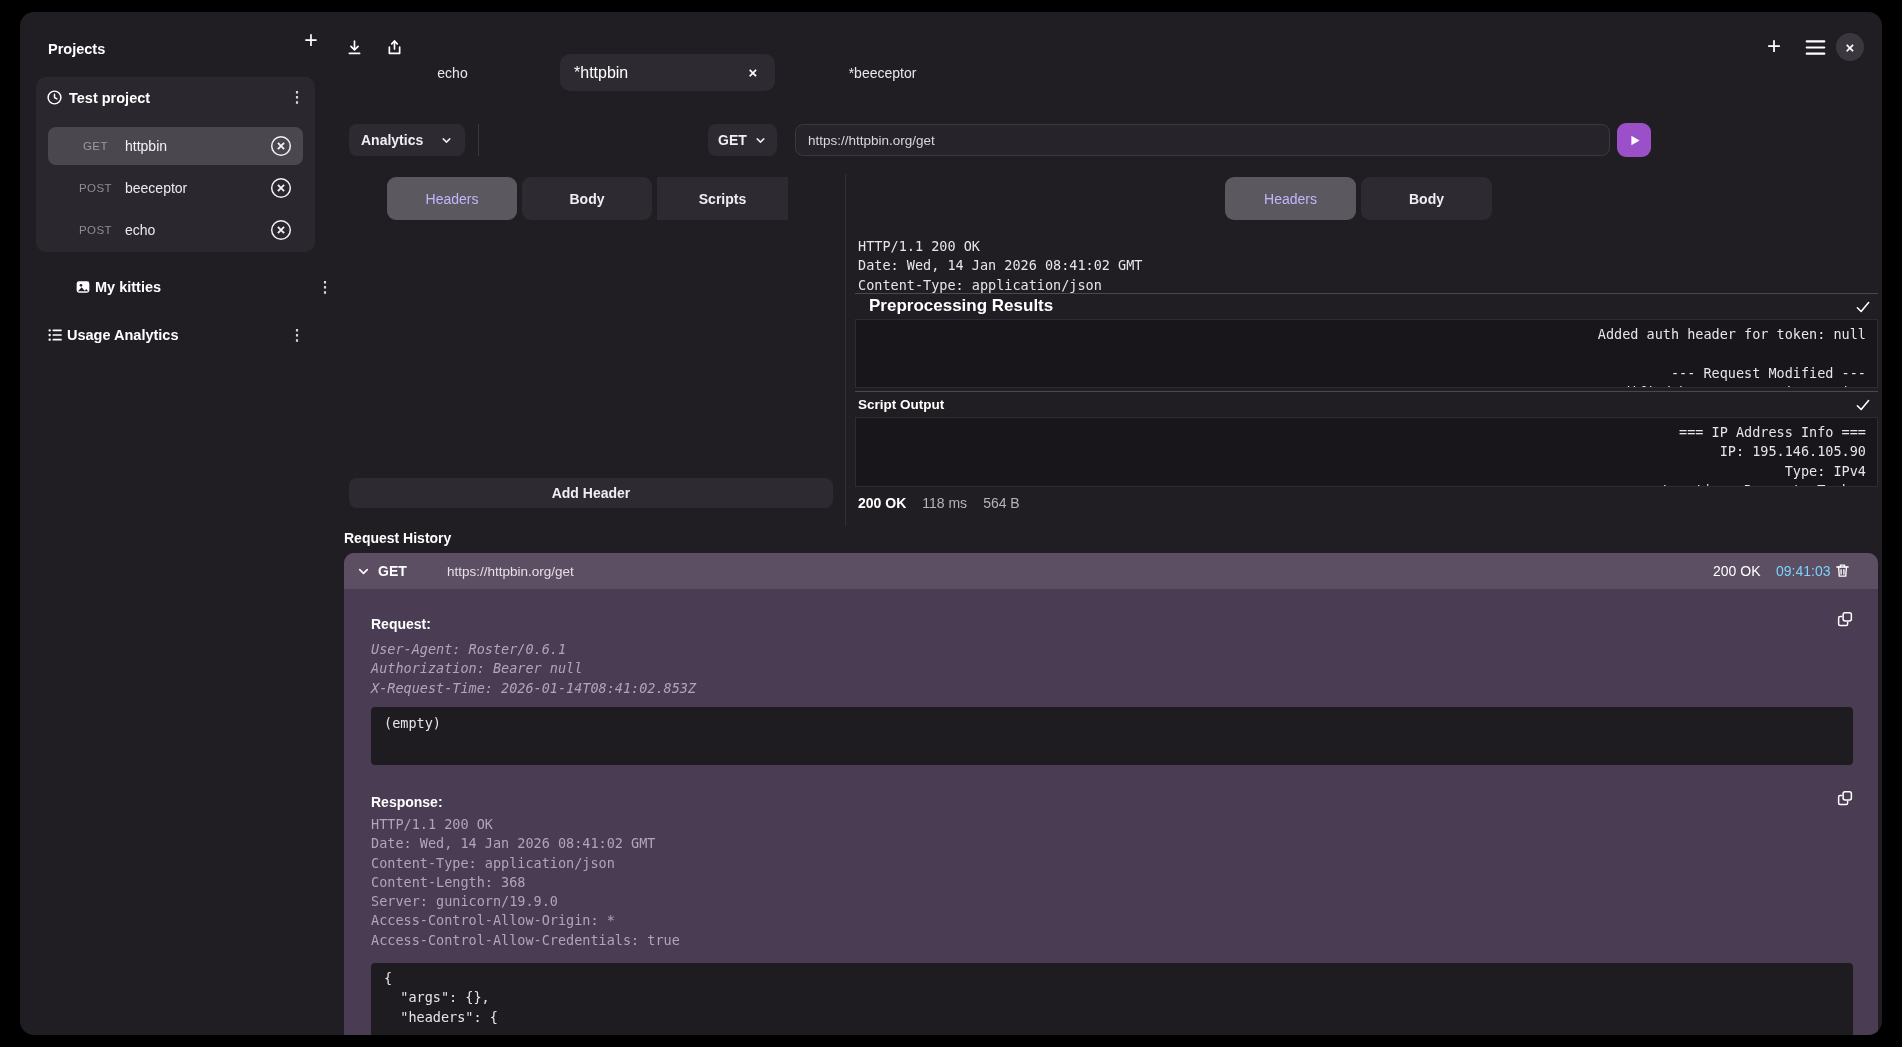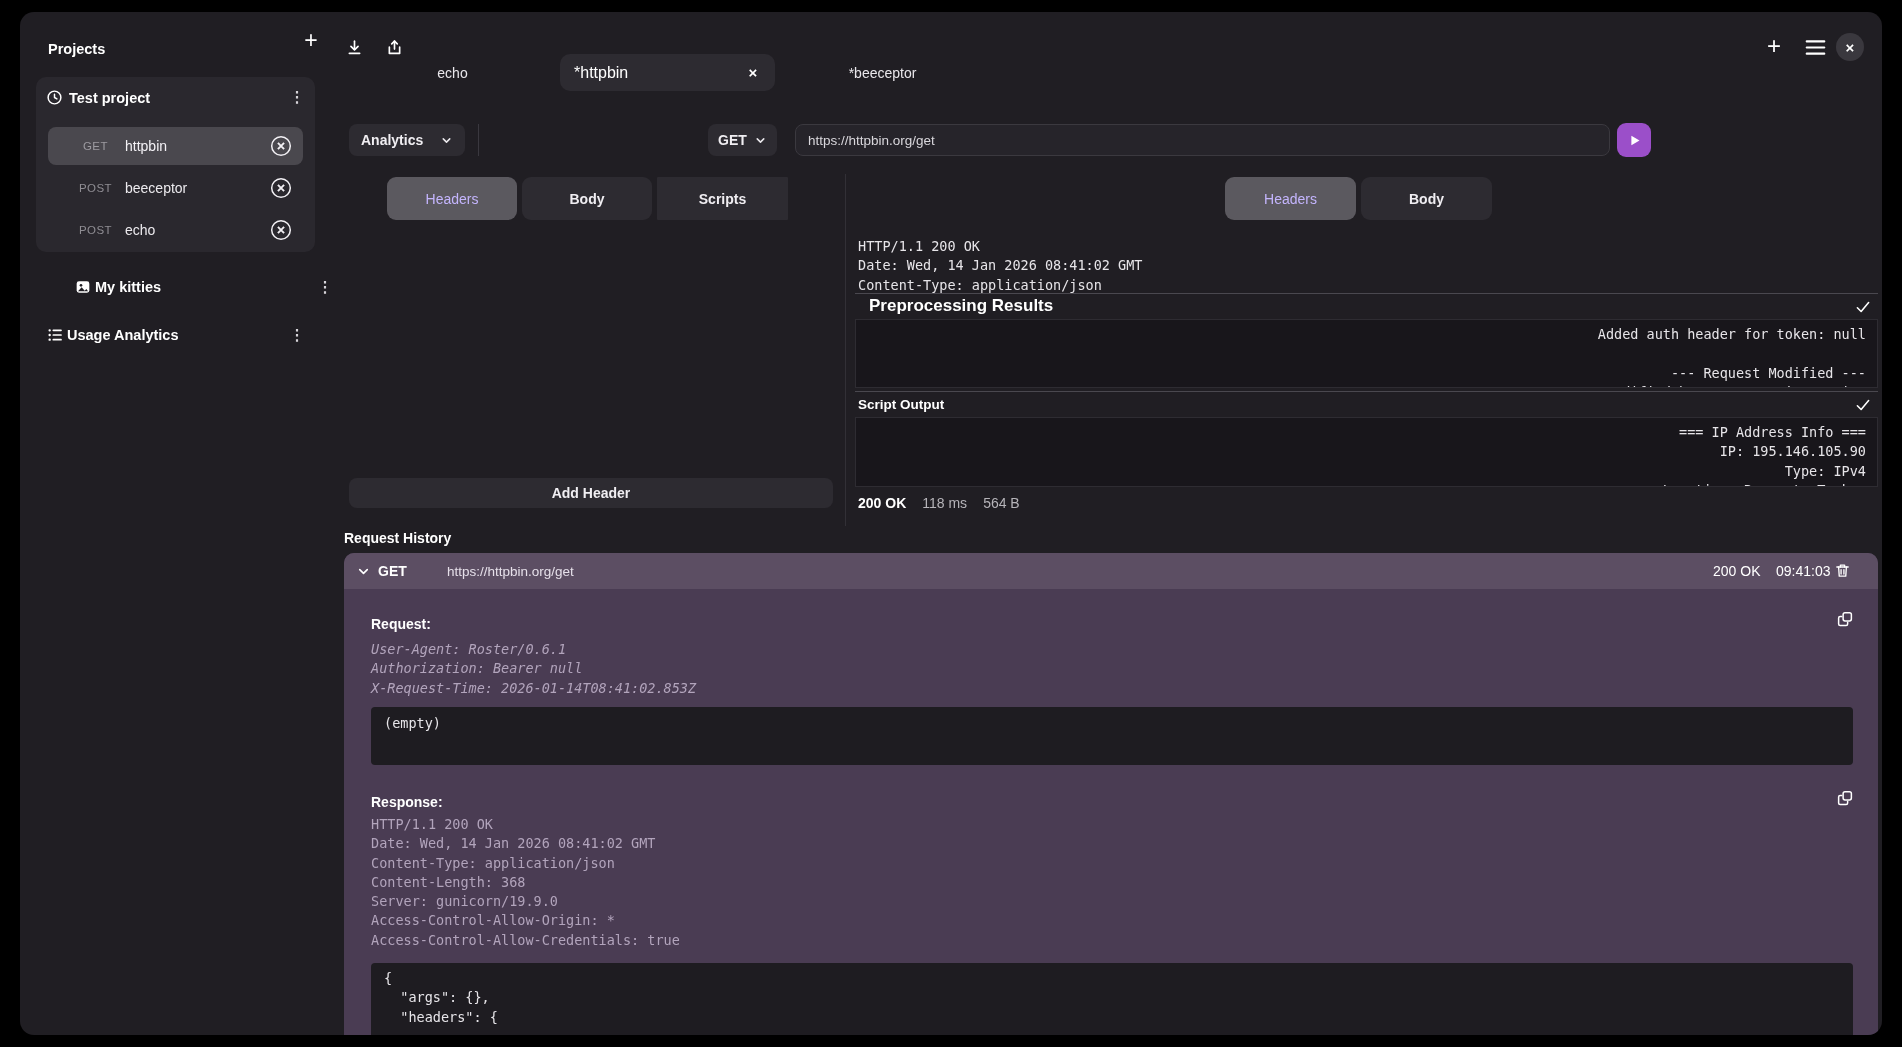--- a/index.html
+++ b/index.html
@@ -232,21 +232,21 @@
 
     <div class="r" style="left:0;top:0;width:1534px;height:36px;background:#5c4e63;">
       <span class="r iconbtn" style="left:12px;top:11px;">
         <svg width="15" height="15" viewBox="0 0 24 24" fill="none" stroke="#fff" stroke-width="2.6" stroke-linecap="round" stroke-linejoin="round">
             <path d="M6 9l6 6 6-6"></path>
           </svg>
       </span>
       <span class="r b" style="left:34px;top:10px;font-size:14px;">GET</span>
       <span class="r" style="left:103px;top:11px;font-size:13.5px;color:#e6e0ea;">https://httpbin.org/get</span>
       <span class="r" style="left:1369px;top:10px;font-size:14px;color:#fff;">200 OK</span>
-      <span class="r" style="left:1432px;top:10px;font-size:14px;color:#ffffff;">09:41:03</span>
+      <span class="r" style="left:1432px;top:10px;font-size:14px;color:#7dd3fc;">09:41:03</span>
       <span class="r iconbtn" style="left:1490px;top:9px;">
         <svg width="17" height="17" viewBox="0 0 24 24" fill="none" stroke="#fff" stroke-width="1.9" stroke-linecap="round" stroke-linejoin="round">
           <path d="M4 7h16"></path>
             <path d="M9 7V4.5h6V7"></path>
             <path d="M6.5 7l.9 13h9.2l.9-13"></path>
             <path d="M10 11v6M14 11v6"></path>
         </svg>
       </span>
     </div>
 

